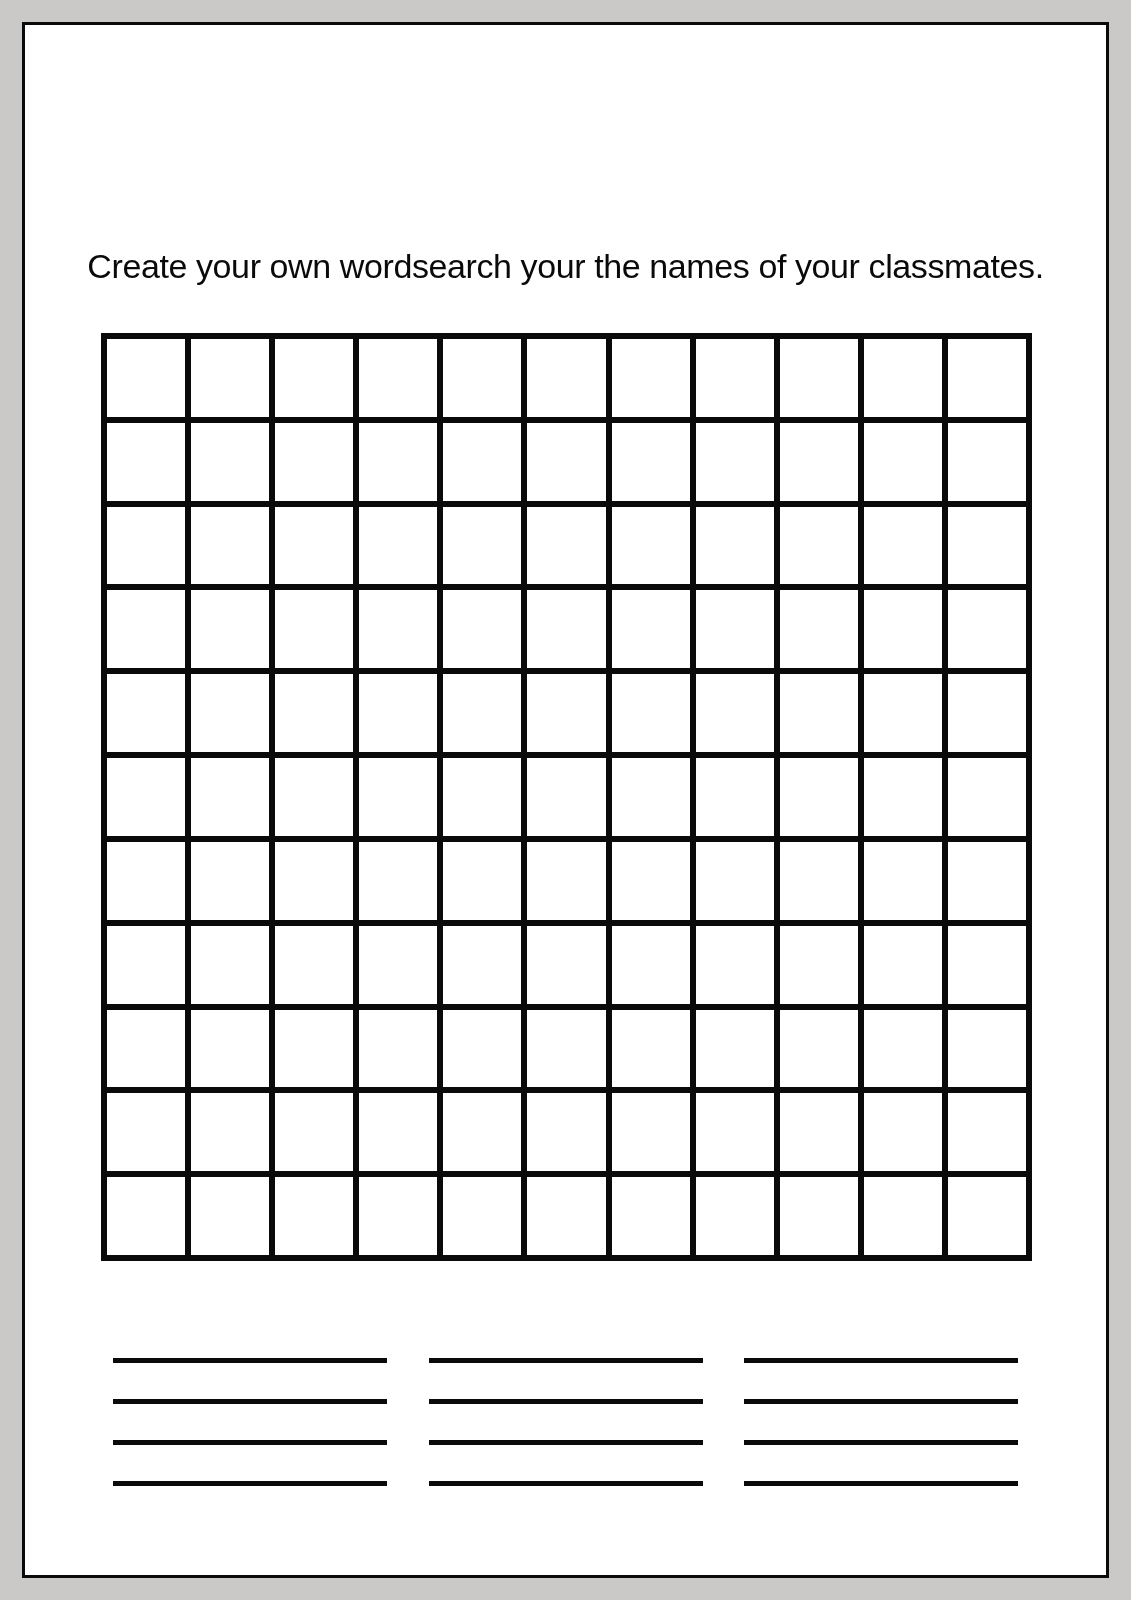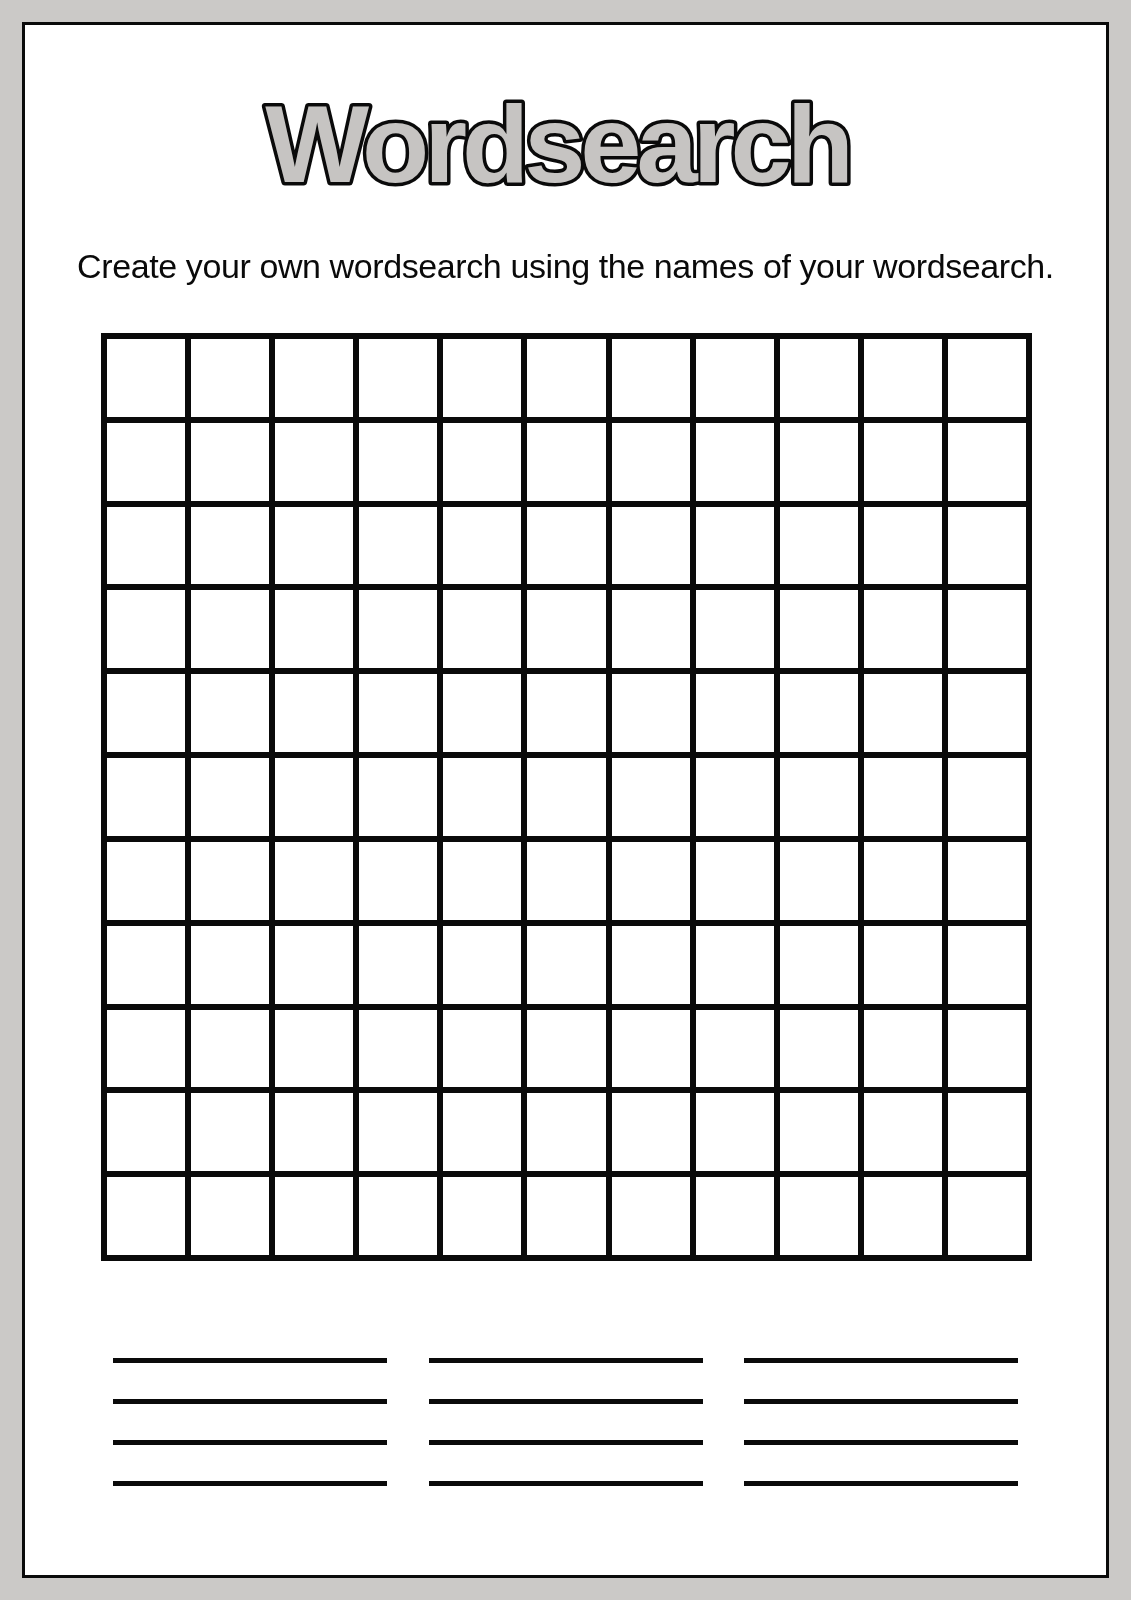--- a/index.html
+++ b/index.html
@@ -76,27 +76,22 @@
   .answer-line {
     height: 5px;
     background: var(--ink);
   }
 </style>
 </head>
 <body>
 
 <div class="page">
 
-  <div class="title-wrap">
-    <svg viewBox="0 0 600 125">
-      <text class="title-text" x="300" y="97" text-anchor="middle">Wordsearch</text>
-    </svg>
-  </div>
-
-  <div class="instruction">Create your own wordsearch using the names of your wordsearch.</div>
+
+  <div class="instruction">Create your own wordsearch your the names of your classmates.</div>
 
   <div class="grid" style="grid-template-columns: repeat(11, 1fr); grid-template-rows: repeat(11, 1fr);">
       <div class="cell"></div>
       <div class="cell"></div>
       <div class="cell"></div>
       <div class="cell"></div>
       <div class="cell"></div>
       <div class="cell"></div>
       <div class="cell"></div>
       <div class="cell"></div>

